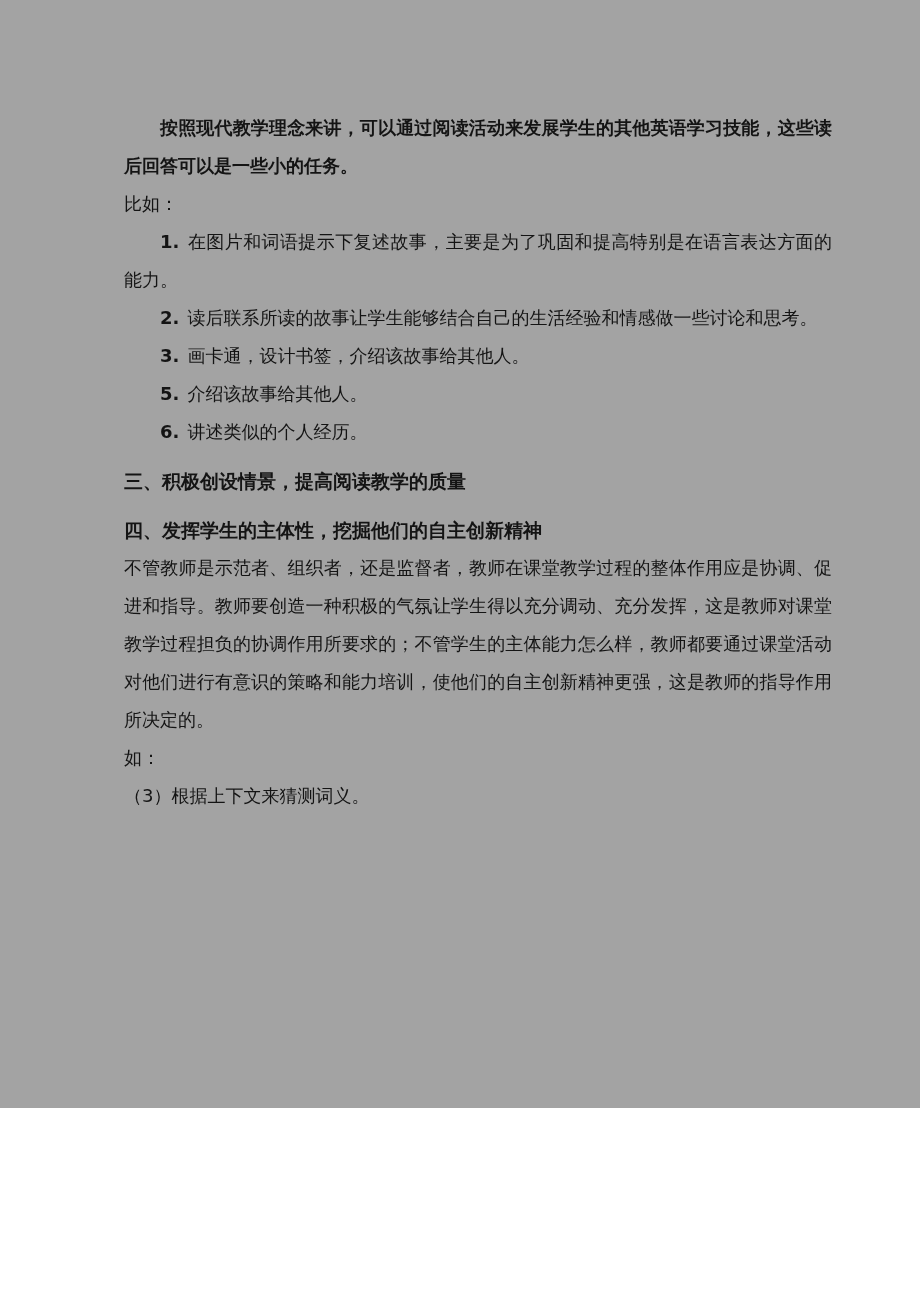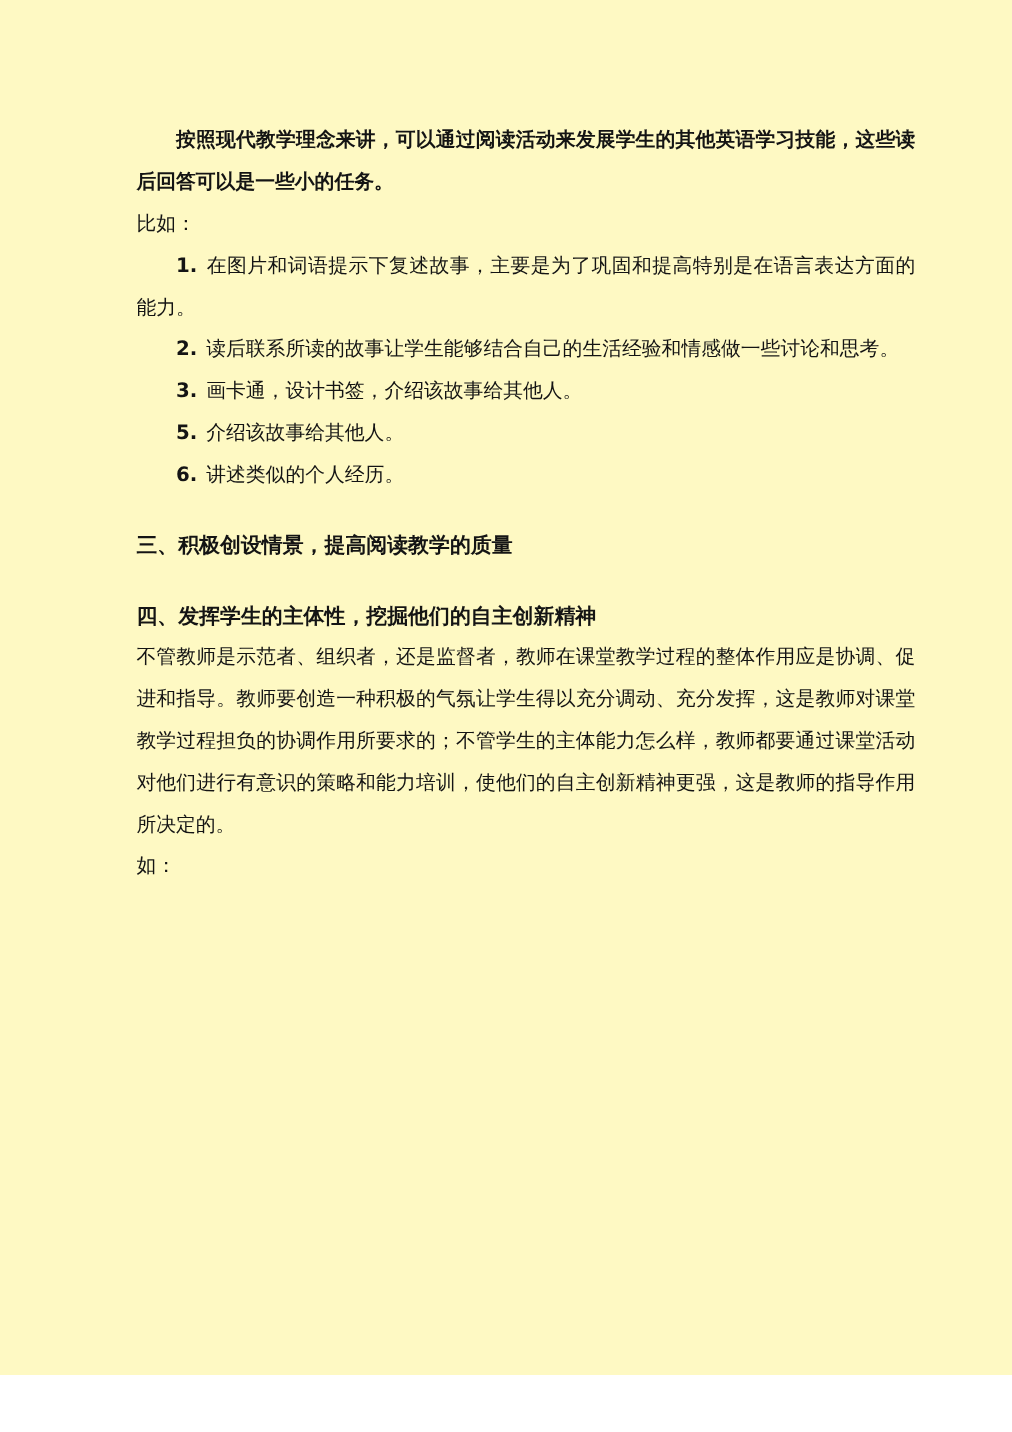--- a/index.html
+++ b/index.html
@@ -6,38 +6,38 @@
   html, body { background: #ffffff; }
   body {
     width: 920px;
     height: 1302px;
     overflow: hidden;
     color: #141414;
     font-family: "DejaVu Sans", "Liberation Sans", sans-serif;
   }
   .page {
     width: 920px;
-    height: 1250px;
-    background: #fef9c3;
+    height: 1108px;
+    background: #a3a3a3;
     padding: 109px 88px 40px 124px;
   }
   .para {
     font-size: 18px;
     line-height: 38px;
     text-align: justify;
     text-justify: inter-ideograph;
     word-break: break-all;
   }
   .indent { text-indent: 2em; }
   .bold { font-weight: bold; }
   .heading {
     font-size: 19px;
     font-weight: bold;
     line-height: 38px;
-    margin-top: 26px;
+    margin-top: 11px;
     text-align: left;
   }
   .task .num {
     font-weight: bold;
     margin-right: 0.45em;
   }
 </style>
 </head>
 <body>
 
@@ -62,15 +62,16 @@
 
 
   <h2 class="heading">四、发挥学生的主体性，挖掘他们的自主创新精神</h2>
 
   <p class="para">不管教师是示范者、组织者，还是监督者，教师在课堂教学过程的整体作用应是协调、促进和指导。教师要创造一种积极的气氛让学生得以充分调动、充分发挥，这是教师对课堂教学过程担负的协调作用所要求的；不管学生的主体能力怎么样，教师都要通过课堂活动对他们进行有意识的策略和能力培训，使他们的自主创新精神更强，这是教师的指导作用所决定的。</p>
 
   <p class="para">如：</p>
 
 
 
+  <p class="para">（3）根据上下文来猜测词义。</p>
 
 
 </div>
 
 </body></html>

